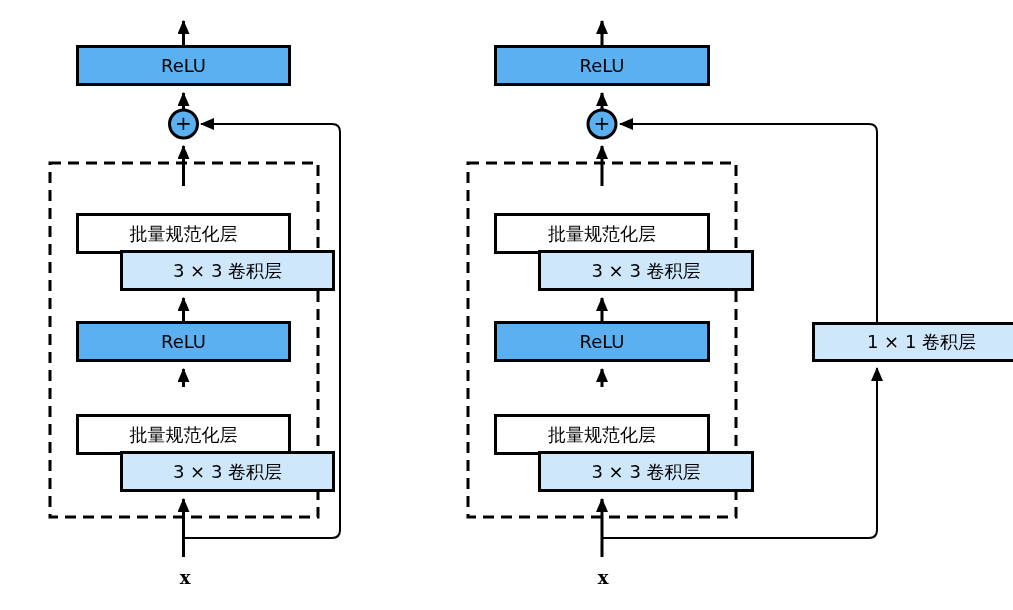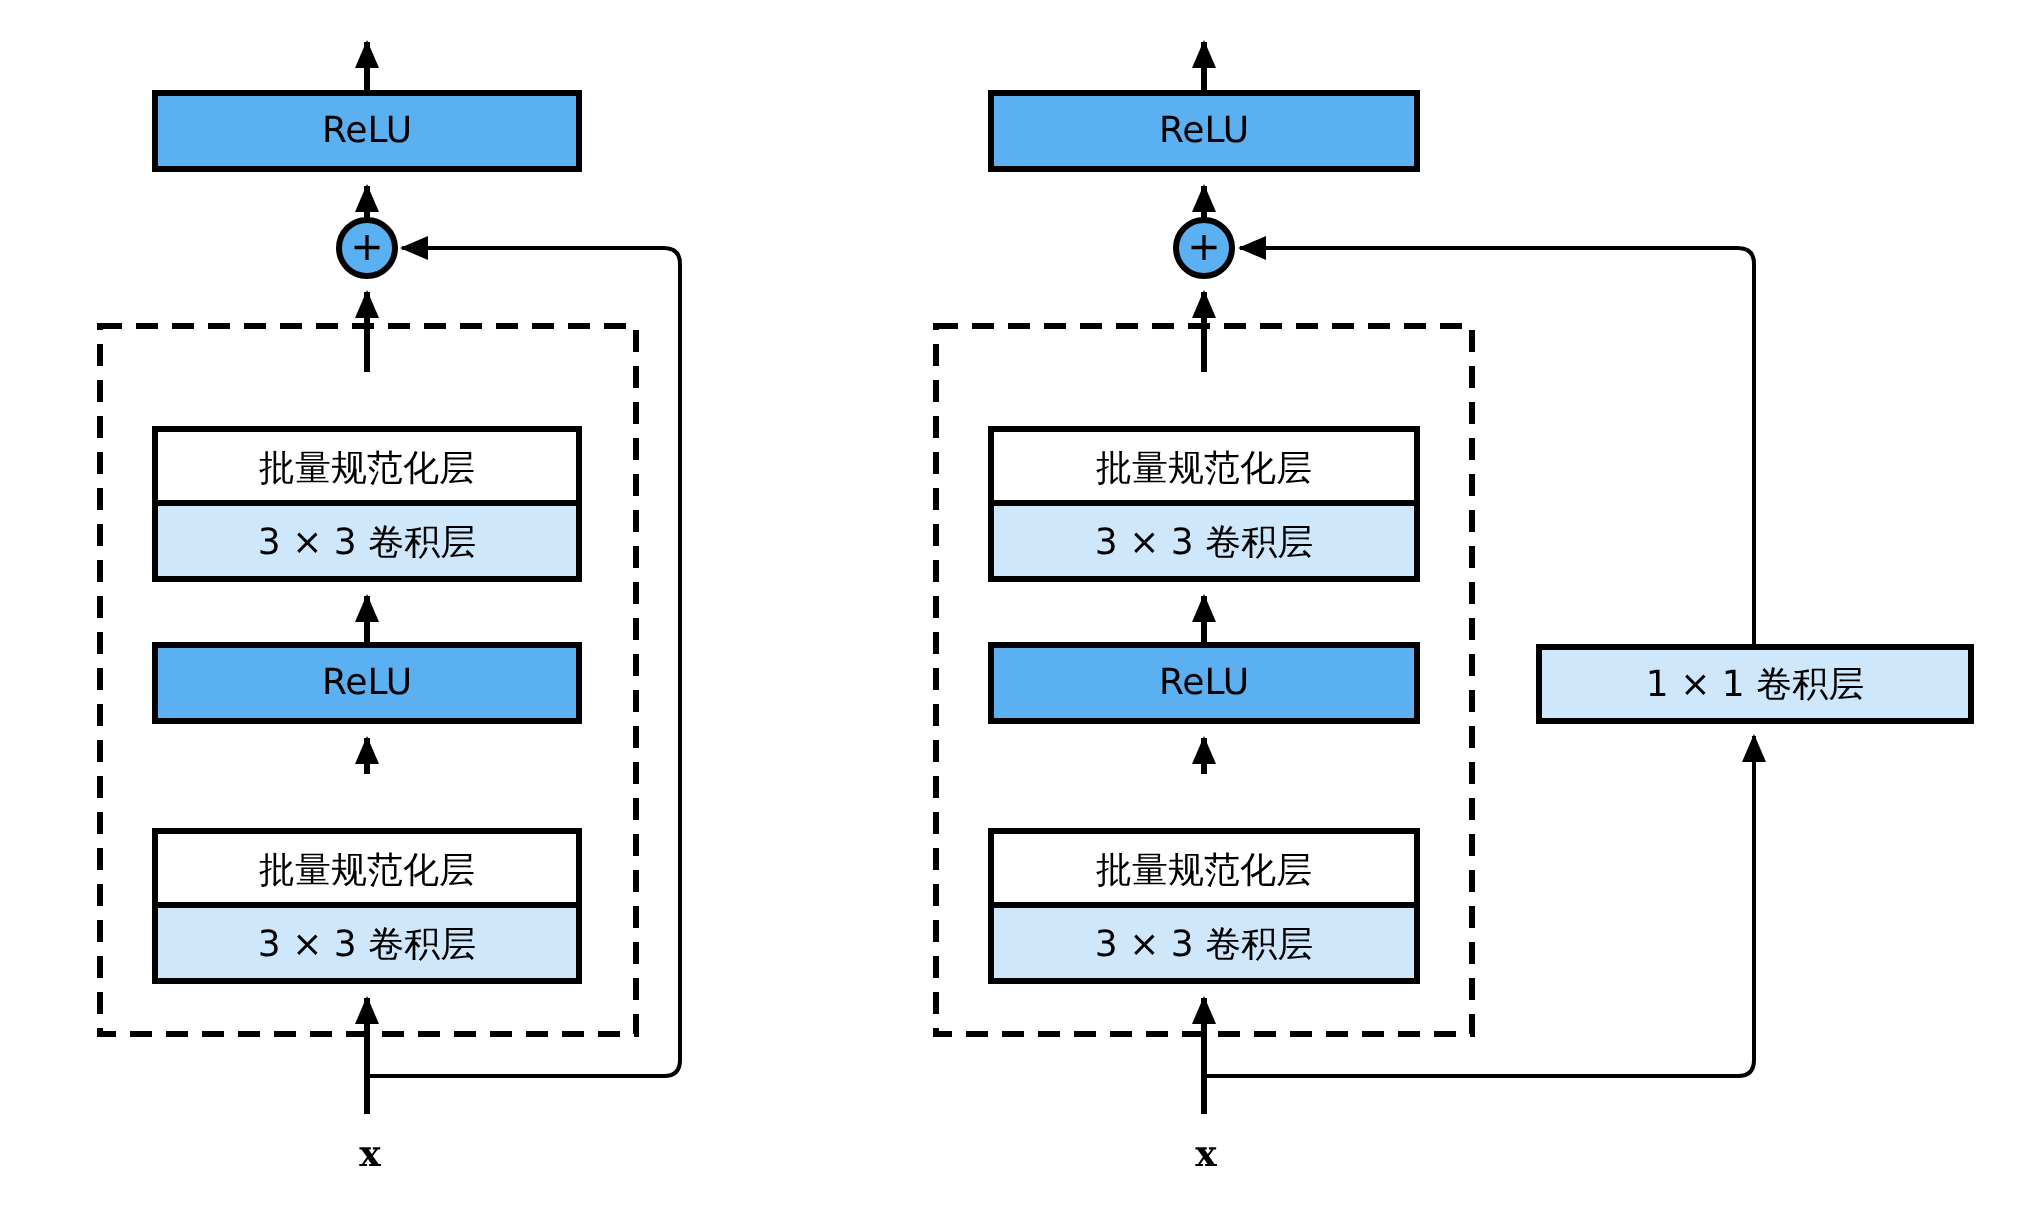--- a/index.html
+++ b/index.html
@@ -41,21 +41,21 @@
     box-sizing: border-box;
     border: 3px solid var(--line, #000000);
     display: flex;
     align-items: center;
     justify-content: center;
     font-size: 18px;
     color: #000;
     white-space: nowrap;
   }
   .fill-medium { background: var(--box-blue, #5ab0f0); }
-  .fill-light  { background: var(--box-light-blue, #cfe7fb); }
+  .fill-light  { background: var(--box-light-blue, #cfe7fb); margin-left: 44px; }
   .fill-white  { background: var(--box-white, #ffffff); margin-top: 28px; }
   .plus {
     position: absolute;
     transform: translate(-50%, -54%);
     font-size: 20px;
     font-weight: 400;
     color: #000;
     line-height: 1;
   }
   .xlabel {

